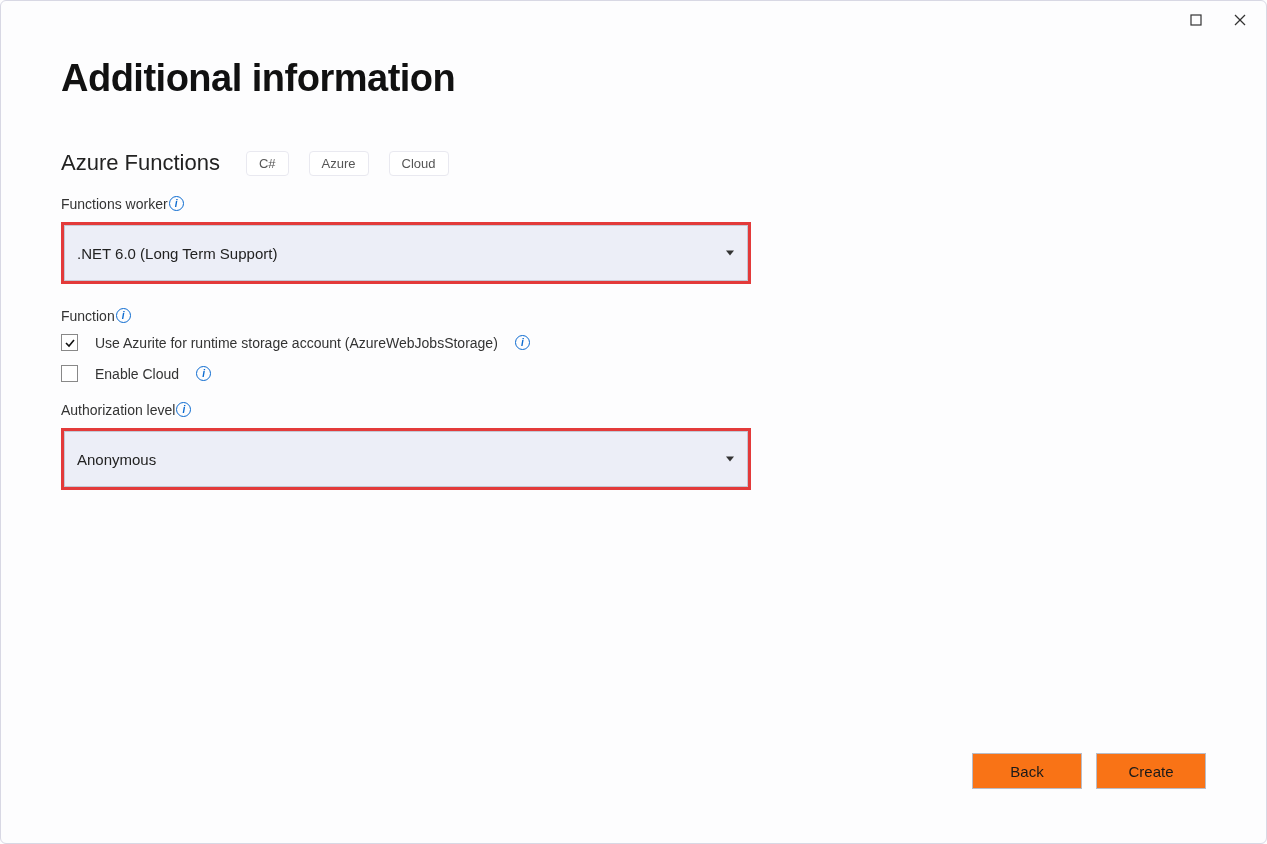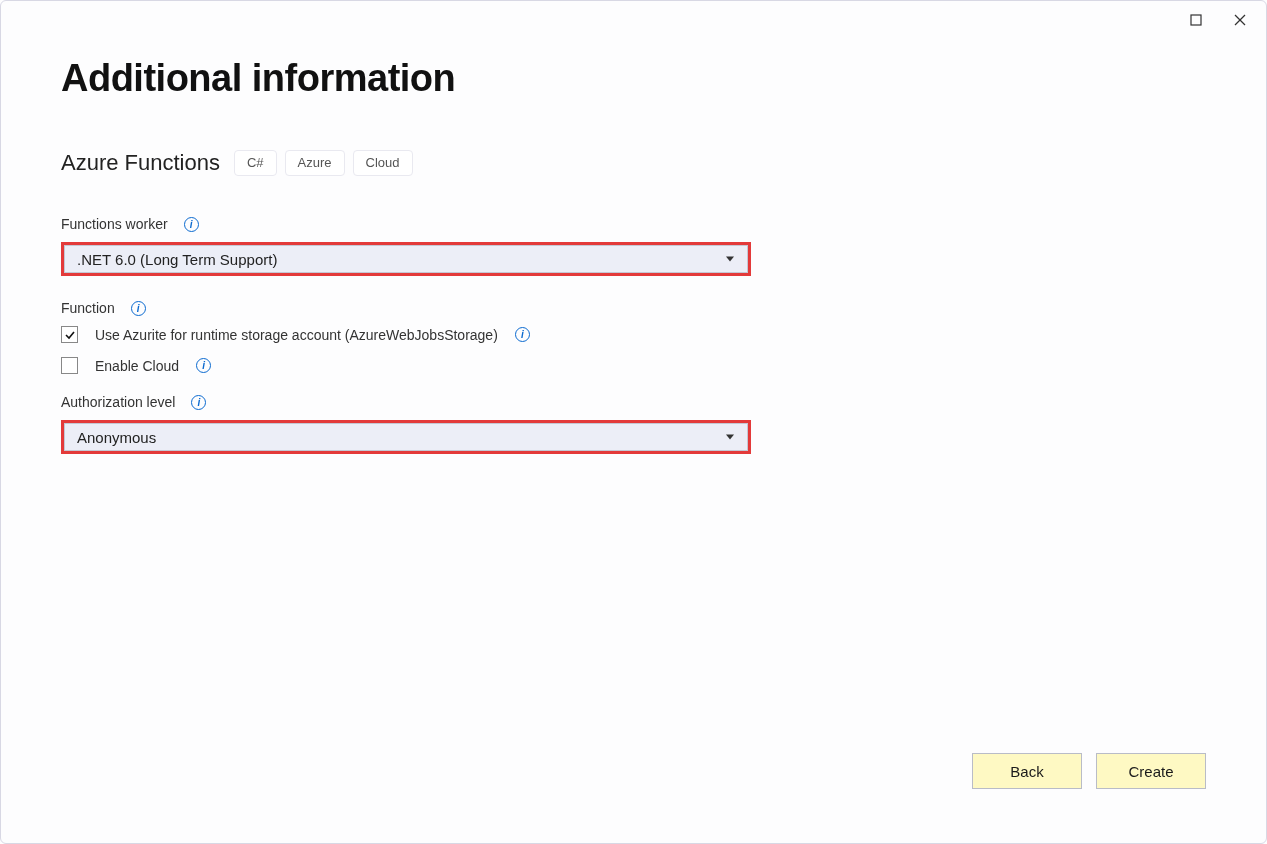--- a/index.html
+++ b/index.html
@@ -35,22 +35,23 @@
   }
   h1.page-title {
     font-size: 38px;
     font-weight: 700;
     letter-spacing: -0.5px;
     margin-bottom: 50px;
     color: #111;
   }
   .subheader {
     display: flex;
-    gap: 8px;
-    margin-bottom: 40px;
+    align-items: center;
+    gap: 20px;
+    margin-bottom: 20px;
   }
   .subtitle {
     font-size: 22px;
     font-weight: 400;
     color: #222;
     margin-right: 6px;
   }
   .tag {
     font-size: 13px;
     color: #555;
@@ -59,22 +60,22 @@
     border-radius: 4px;
     padding: 4px 12px;
   }
   .form {
     width: 690px;
     display: flex;
     flex-direction: column;
   }
   .field-label {
     display: flex;
-    align-items: flex-end;
-    gap: 16px;
+    align-items: flex-start;
+    gap: 1px;
     font-size: 14px;
     color: #333;
     margin-bottom: 10px;
   }
   .info-icon {
     width: 15px; height: 15px;
     border: 1.5px solid #0b6ad0;
     border-radius: 50%;
     display: inline-flex;
     align-items: center;
@@ -87,21 +88,21 @@
   }
   .select-wrap {
     position: relative;
     margin-bottom: 24px;
   }
   .select-wrap.highlight {
     border: 3px solid #e33a3a;
   }
   .select {
     width: 100%;
-    height: 28px;
+    height: 56px;
     background: #eceef7;
     border: 1px solid #c4c8d4;
     padding: 0 36px 0 12px;
     font-size: 15px;
     color: #222;
     display: flex;
     align-items: center;
     cursor: pointer;
   }
   .select-caret {
@@ -138,21 +139,21 @@
     margin-top: auto;
     display: flex;
     justify-content: flex-end;
     gap: 14px;
     padding-bottom: 30px;
     padding-right: 0;
   }
   .btn {
     min-width: 110px;
     height: 36px;
-    background: #fef9c3;
+    background: #f97316;
     border: 1px solid #b9bcc7;
     font-size: 15px;
     color: #1a1a1a;
     cursor: pointer;
     display: flex;
     align-items: center;
     justify-content: center;
   }
 </style>
 </head>

